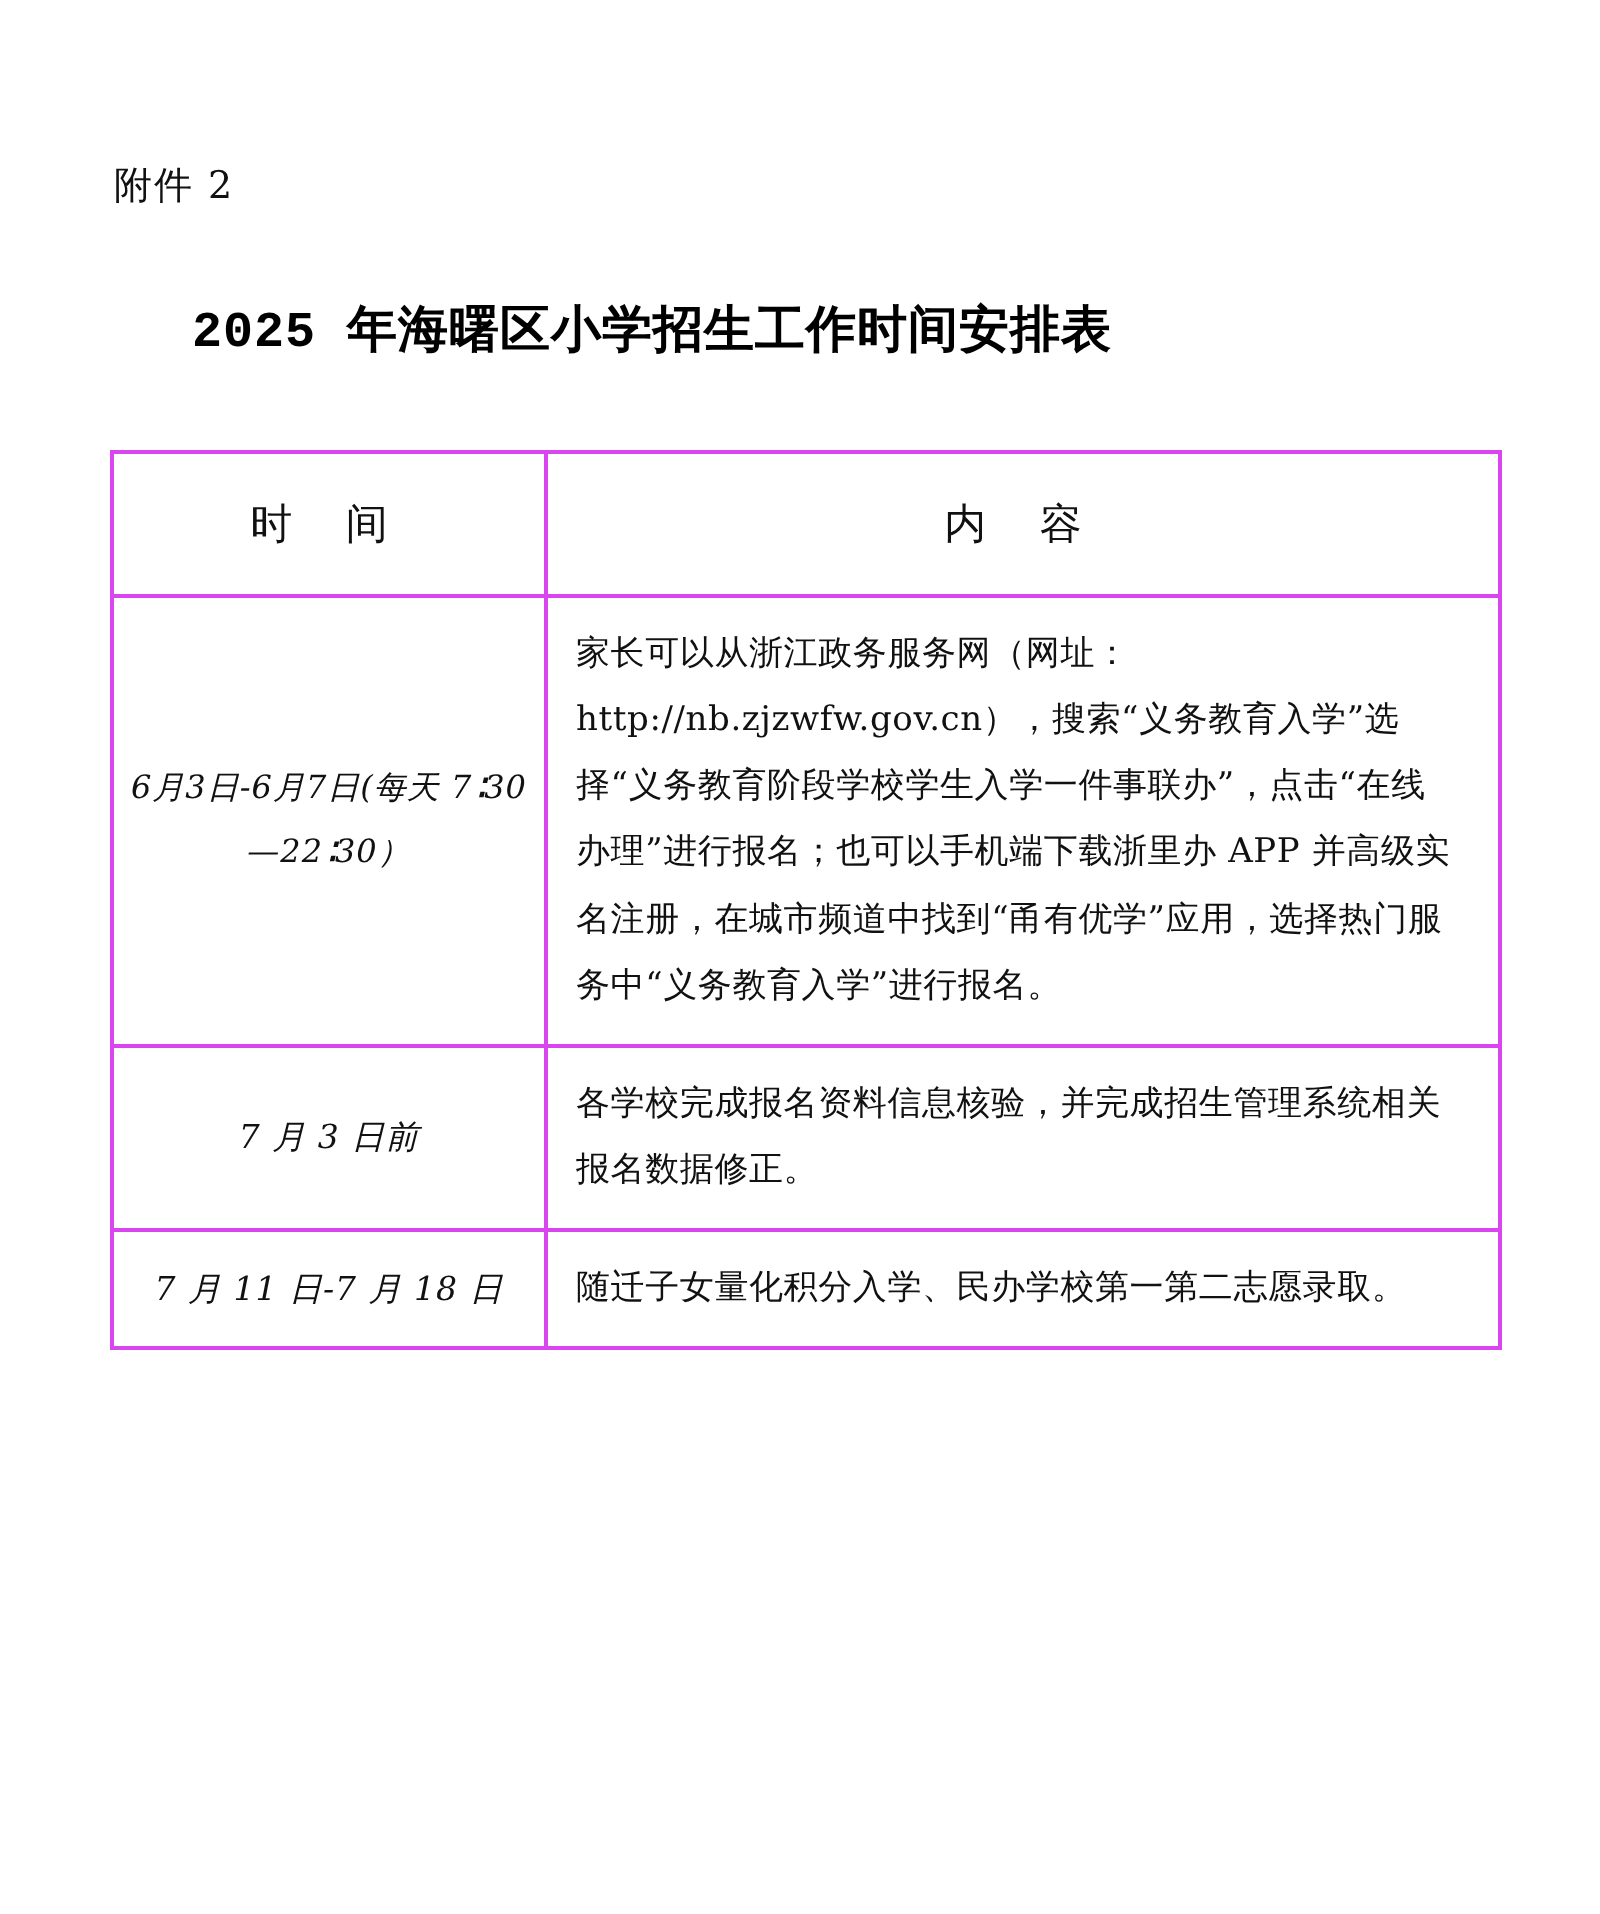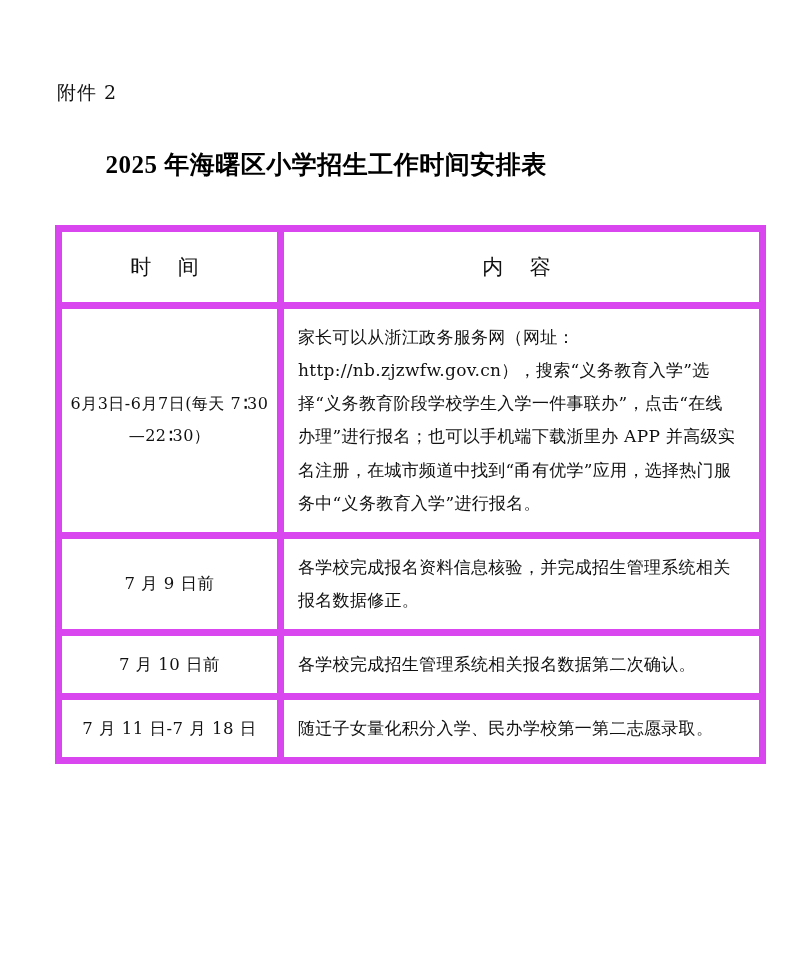--- a/index.html
+++ b/index.html
@@ -30,50 +30,51 @@
     margin: 0 0 42px 2px;
     font-weight: 400;
   }
   .doc-title {
     text-align: center;
     font-size: 25px;
     font-weight: bold;
     letter-spacing: 0.5px;
     color: #000;
     margin: 0 0 44px 0;
-    font-family: Liberation Serif, serif;
+    font-family: Liberation Mono, monospace;
   }
   table.schedule {
     border-collapse: collapse;
     width: 690px;
     margin: 0 auto;
     table-layout: fixed;
   }
   table.schedule th,
   table.schedule td {
-    border: 7px solid #d946ef;
+    border: 2px solid #d946ef;
     vertical-align: middle;
     font-family: "DejaVu Serif", "Liberation Serif", serif;
     color: #111;
   }
   table.schedule th {
     font-size: 21px;
     font-weight: 400;
     letter-spacing: 10px;
     text-align: center;
     padding: 21px 0;
   }
   th.col-time { width: 215px; }
   th.col-content { width: 475px; }
   td.time-cell {
     text-align: center;
     font-size: 16.5px;
     line-height: 1.9;
     padding: 10px 8px;
     letter-spacing: 0.5px;
+    font-style: italic;
   }
   td.content-cell {
     text-align: left;
     font-size: 17px;
     line-height: 1.95;
     padding: 12px 19px 12px 14px;
     letter-spacing: 0.3px;
   }
   .row-tall td.time-cell { font-size: 16px; line-height: 2.0; }
   .content-justify {
@@ -96,26 +97,22 @@
         <th class="col-time">时 间</th>
         <th class="col-content">内 容</th>
       </tr>
     </thead>
     <tbody>
       <tr class="row-tall">
         <td class="time-cell">6月3日-6月7日(每天 7∶30—22∶30）</td>
         <td class="content-cell content-justify">家长可以从浙江政务服务网（网址：http://nb.zjzwfw.gov.cn），搜索“义务教育入学”选择“义务教育阶段学校学生入学一件事联办”，点击“在线办理”进行报名；也可以手机端下载浙里办 APP 并高级实名注册，在城市频道中找到“甬有优学”应用，选择热门服务中“义务教育入学”进行报名。</td>
       </tr>
       <tr>
-        <td class="time-cell">7 月 9 日前</td>
+        <td class="time-cell">7 月 3 日前</td>
         <td class="content-cell content-justify">各学校完成报名资料信息核验，并完成招生管理系统相关报名数据修正。</td>
-      </tr>
-      <tr>
-        <td class="time-cell">7 月 10 日前</td>
-        <td class="content-cell content-justify">各学校完成招生管理系统相关报名数据第二次确认。</td>
       </tr>
       <tr>
         <td class="time-cell">7 月 11 日-7 月 18 日</td>
         <td class="content-cell content-justify">随迁子女量化积分入学、民办学校第一第二志愿录取。</td>
       </tr>
     </tbody>
   </table>
 
 </div>
 

